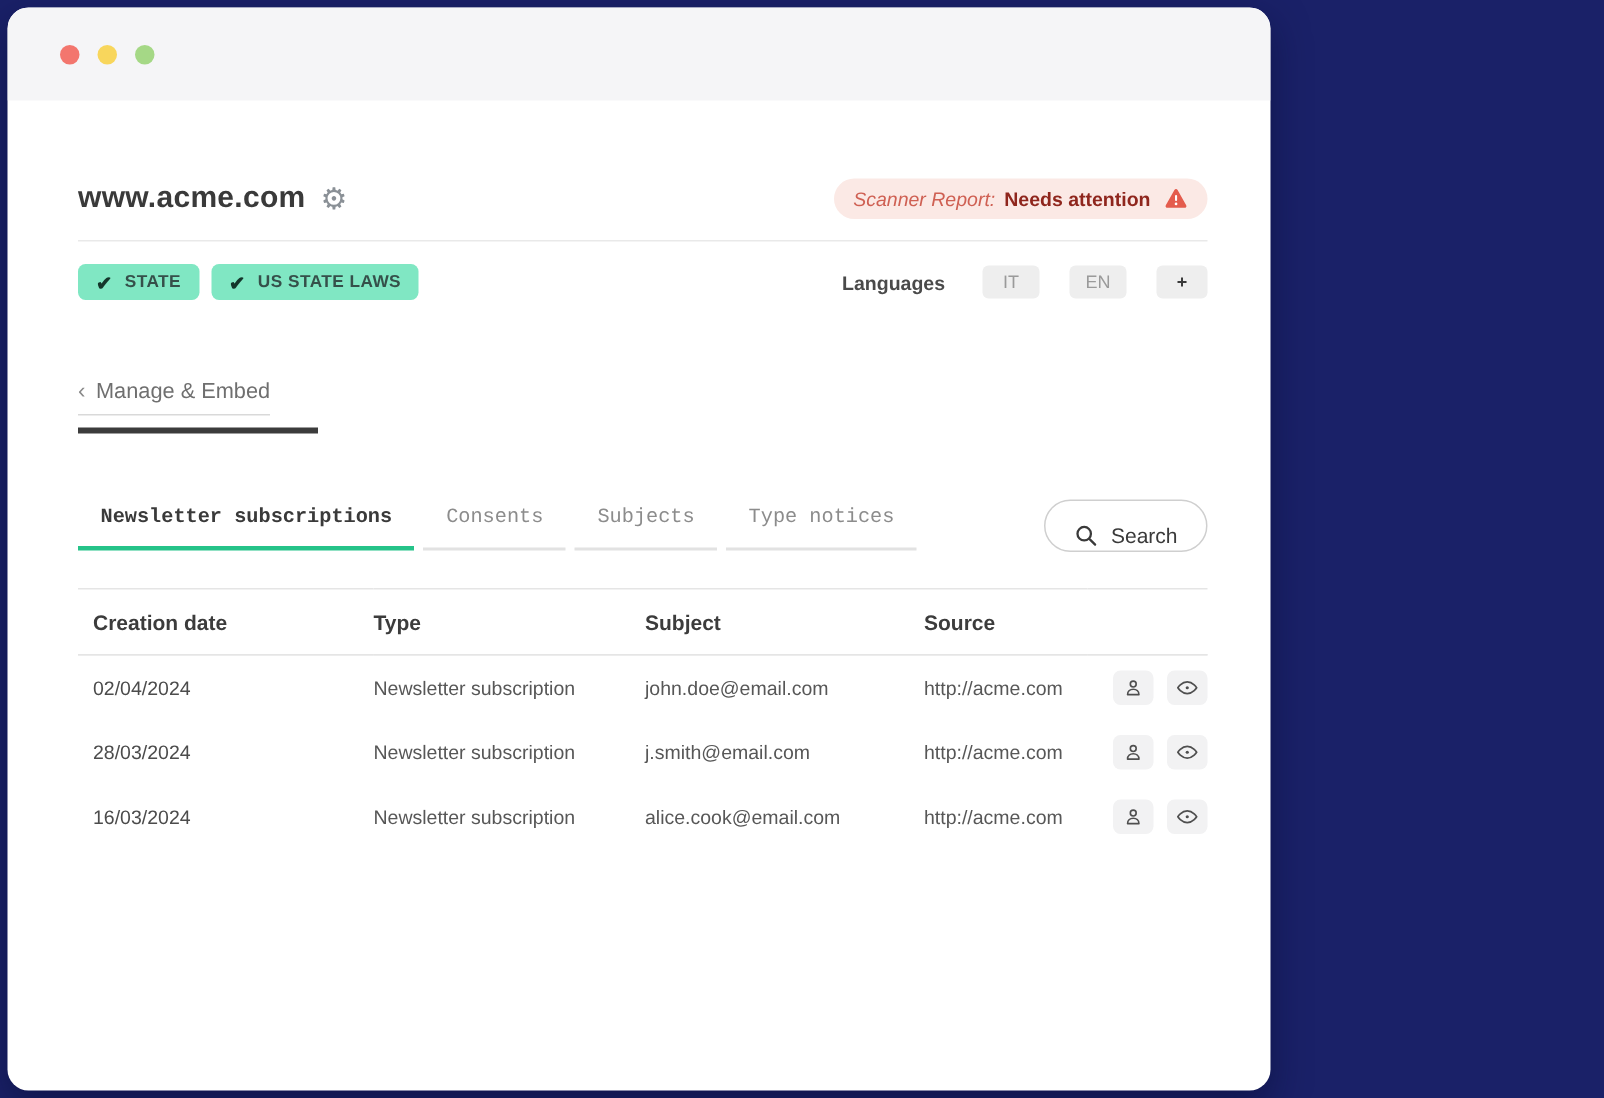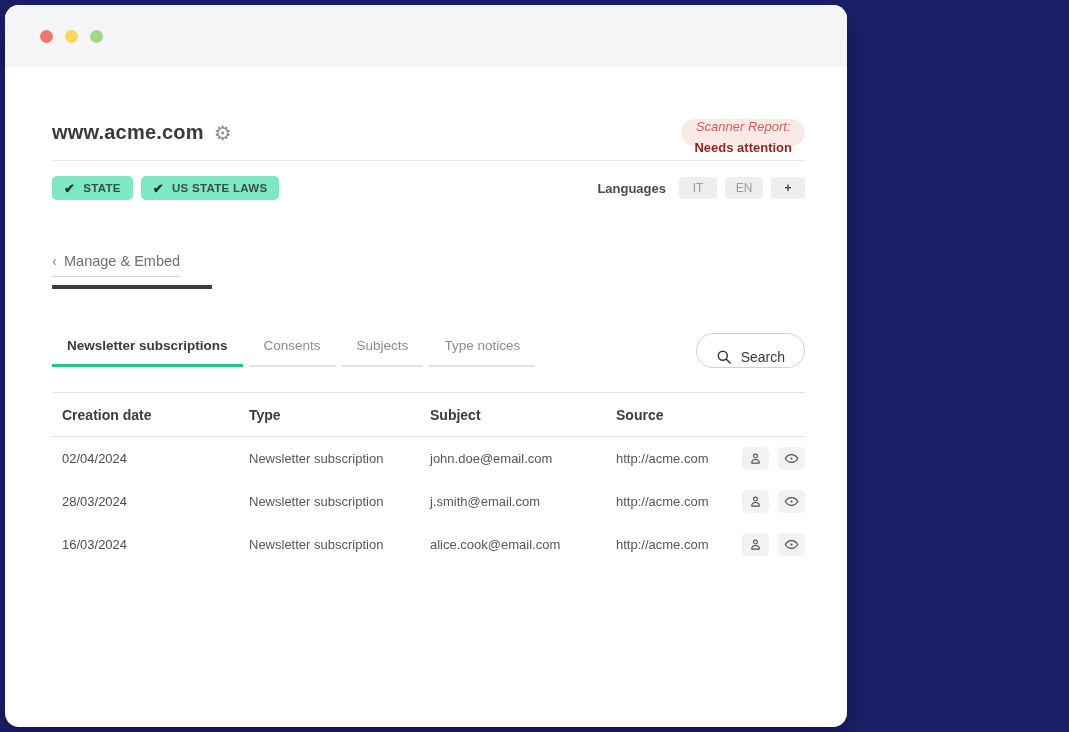--- a/index.html
+++ b/index.html
@@ -41,21 +41,20 @@
   .scanner-pill {
     margin-left: auto;
     background: #fbe9e5;
     border-radius: 14px;
     height: 27px;
     display: flex; align-items: center;
     padding: 0 13px;
     gap: 6px;
     font-size: 13px;
     cursor: pointer;
-    flex-direction: column;
   }
   .scanner-pill em { color: #cf6053; font-style: italic; }
   .scanner-pill strong { color: #8f261d; font-weight: bold; }
   .scanner-pill svg { margin-left: 3px; }
 
   .divider { height: 1px; background: #e9e9e9; margin-top: 14px; }
 
   
   .badges-row { margin-top: 15px; display: flex; align-items: center; gap: 8px; }
   .badge {
@@ -64,21 +63,21 @@
     border-radius: 5px;
     height: 24px;
     display: inline-flex; align-items: center;
     gap: 8px;
     padding: 0 12px;
     font-size: 11.5px;
     font-weight: bold;
     letter-spacing: .3px;
   }
   .badge .check { color: #14362b; font-size: 13px; font-weight: bold; }
-  .languages { margin-left: auto; display: flex; align-items: center; gap: 8px; }
+  .languages { margin-left: auto; display: flex; align-items: center; gap: 20px; }
   .lang-label { font-weight: bold; color: #4a4a4a; font-size: 13px; margin-right: 5px; }
   .lang-pill {
     background: #eeeeee;
     border: none;
     border-radius: 4px;
     height: 22px;
     min-width: 38px;
     font-size: 12px;
     color: #9a9a9a;
     font-family: inherit;
@@ -99,21 +98,21 @@
     cursor: pointer;
   }
   .back-link .chev { font-size: 15px; color: #8a8a8a; }
 
   
   .page-title { margin-top: 62px; font-size: 21px; color: #3c3c3c; font-weight: bold; letter-spacing: .4px; }
   .title-underline { width: 160px; height: 4px; background: #3c3c3c; margin-top: 8px; }
 
   
   .toolbar { margin-top: 44px; display: flex; align-items: center; justify-content: space-between; }
-  .tabs { display: flex; gap: 6px; }
+  .tabs { display: flex; gap: 6px; font-family: Liberation Mono, monospace; }
   .tab {
     padding: 4px 15px 12px;
     font-size: 13.5px;
     color: #8c8c8c;
     border-bottom: 2px solid #e2e2e2;
     cursor: pointer;
     white-space: nowrap;
   }
   .tab.active {
     color: #3a3a3a;

